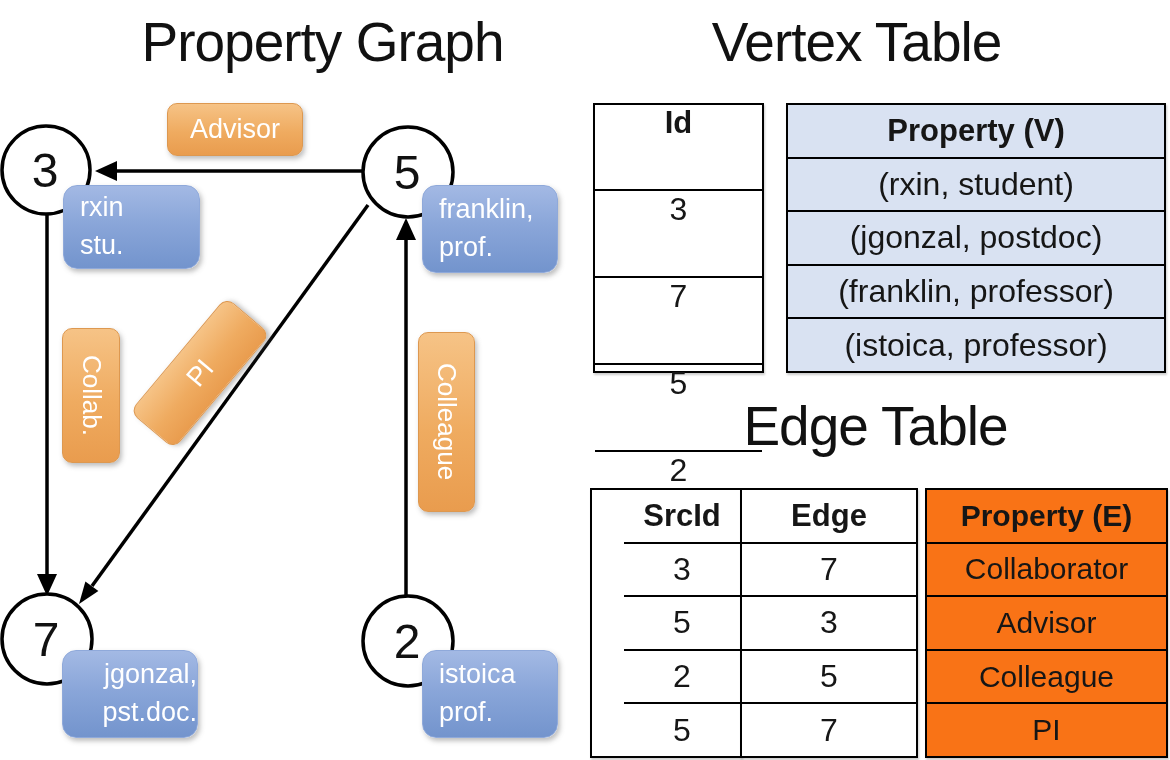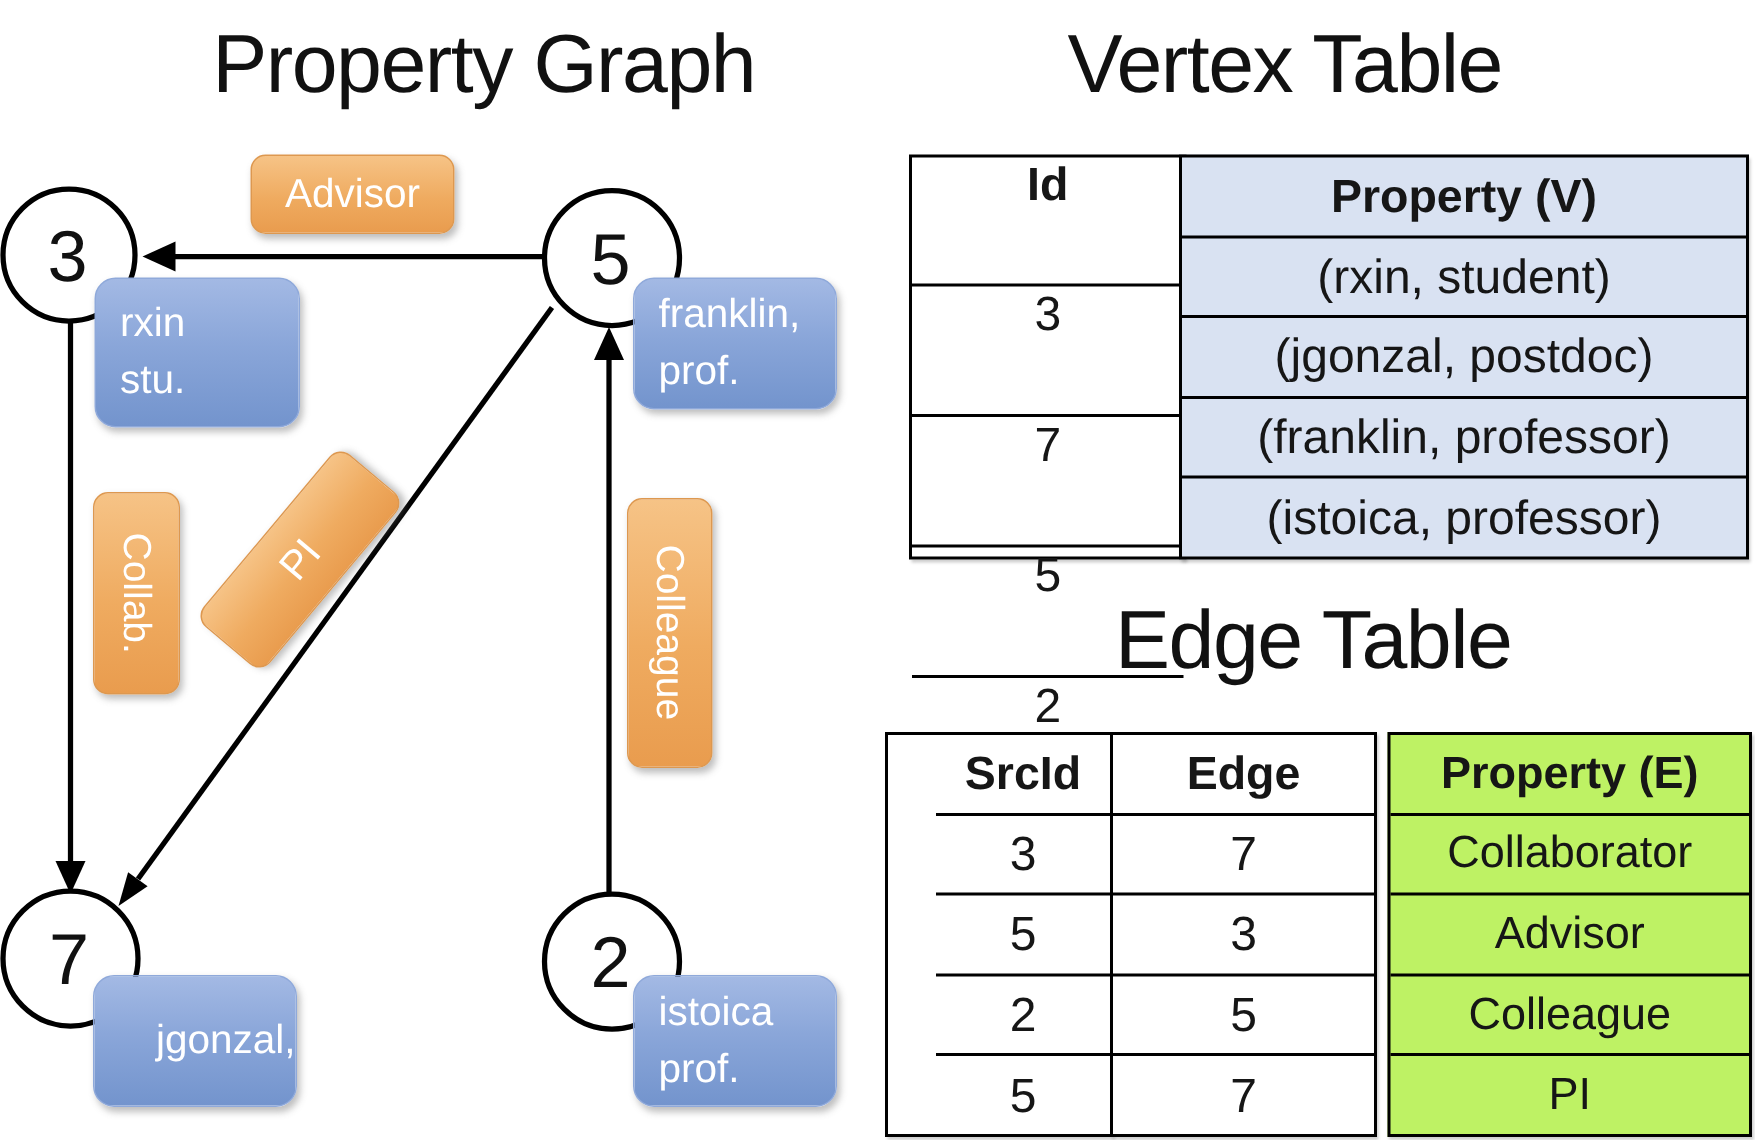--- a/index.html
+++ b/index.html
@@ -47,21 +47,21 @@
     display:flex;flex-direction:column;background:#ffffff;
     box-shadow:1px 2px 2px rgba(0,0,0,0.2);
   }
   .tcell{
     flex:1;display:flex;align-items:center;justify-content:center;
     border-top:2px solid #000;font-size:32px;white-space:nowrap;
   }
   .tcell:first-child{border-top:none;}
   .th{font-weight:bold;font-size:31px;}
   .fill-v{background:#d9e2f2;}
-  .fill-e{background:#bef264;}
+  .fill-e{background:#f97316;}
 </style>
 </head>
 <body>
 
 <div class="stage">
 
   <div class="big-title title-graph">Property Graph</div>
   <div class="big-title title-vertex">Vertex Table</div>
   <div class="big-title title-edge">Edge Table</div>
 
@@ -96,37 +96,38 @@
   <div class="olabel vtext" style="left:62px;top:328px;width:58px;height:135px;font-size:26px;">
     <span>Collab.</span>
   </div>
   <div class="olabel vtext" style="left:418px;top:332px;width:57px;height:180px;font-size:26px;">
     <span>Colleague</span>
   </div>
   <div class="olabel pi-rot" style="left:125px;top:344px;width:150px;height:58px;">
     <span>PI</span>
   </div>
 
-  <div class="plabel" style="left:63px;top:185px;width:137px;height:100px;">
+  <div class="plabel" style="left:63px;top:185px;width:137px;height:84px;">
     <span>rxin</span>
     <span>stu.</span>
   </div>
   <div class="plabel" style="left:422px;top:185px;width:136px;height:88px;">
     <span>franklin,</span>
     <span>prof.</span>
   </div>
   <div class="plabel" style="left:62px;top:650px;width:136px;height:88px;align-items:flex-end;">
     <span>jgonzal,</span>
+    <span>pst.doc.</span>
   </div>
   <div class="plabel" style="left:422px;top:650px;width:136px;height:88px;">
     <span>istoica</span>
     <span>prof.</span>
   </div>
 
-  <div class="tcol" style="left:606px;top:103px;width:185px;gap:48px;">
+  <div class="tcol" style="left:593px;top:103px;width:171px;gap:48px;">
     <div class="tcell th">Id</div>
     <div class="tcell">3</div>
     <div class="tcell">7</div>
     <div class="tcell">5</div>
     <div class="tcell">2</div>
   </div>
   <div class="tcol fill-v" style="left:786px;top:103px;width:380px;">
     <div class="tcell th">Property (V)</div>
     <div class="tcell">(rxin, student)</div>
     <div class="tcell">(jgonzal, postdoc)</div>

